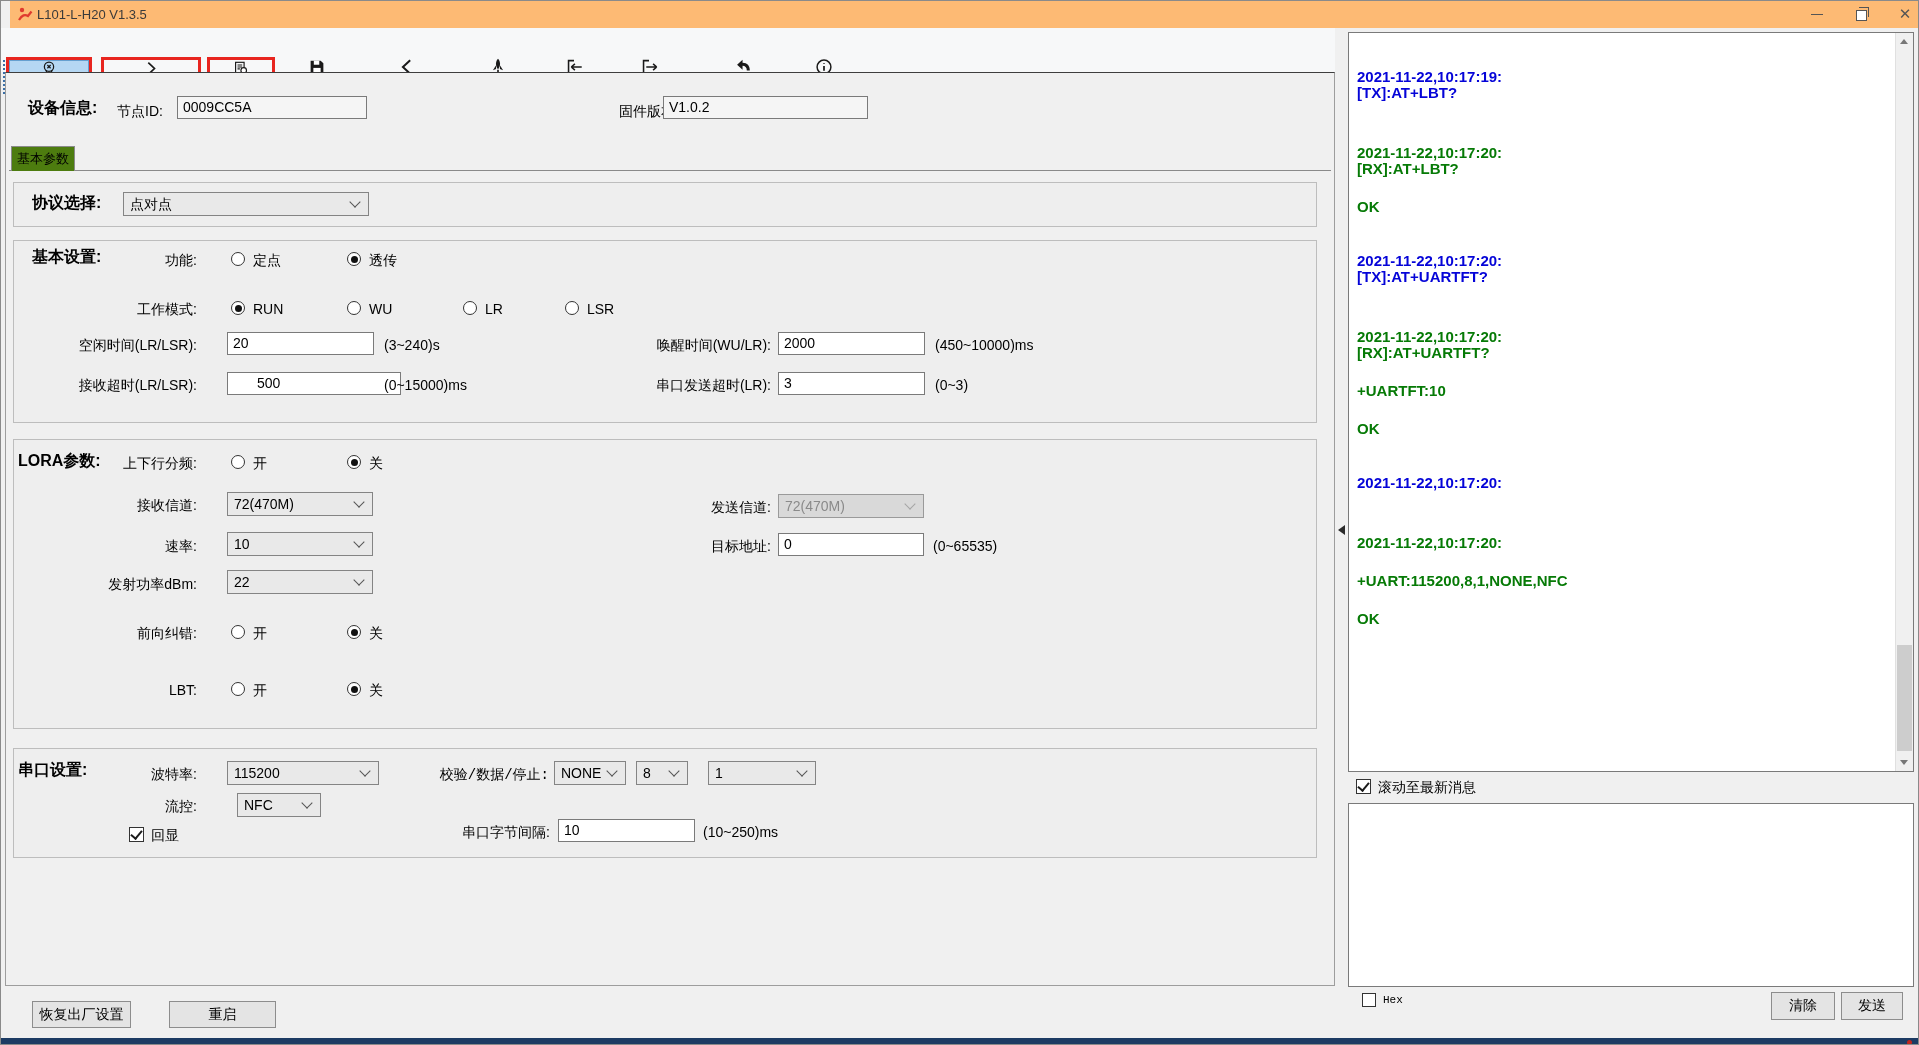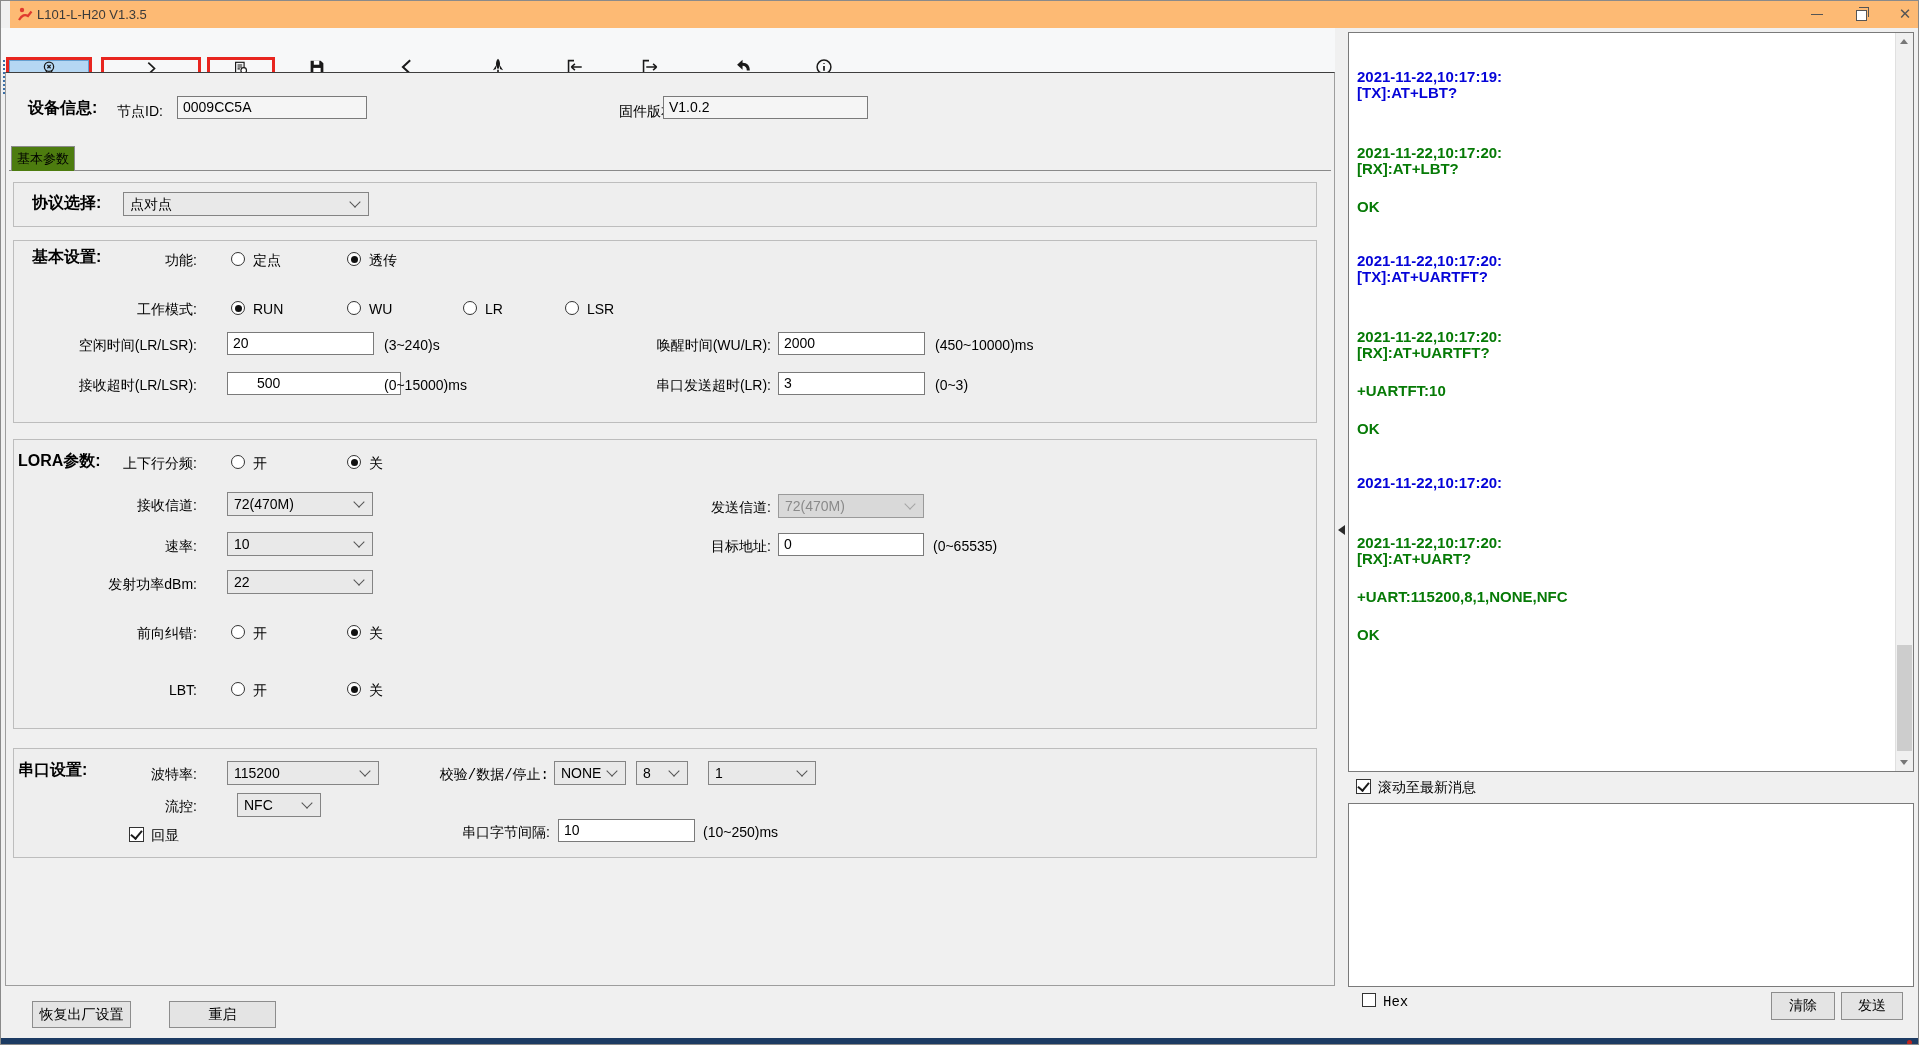--- a/index.html
+++ b/index.html
@@ -48,21 +48,21 @@
   .log-entry.tx{color:#0504d8;}
   .log-entry.rx{color:#067a06;}
   .vsb{position:absolute;right:0;top:0;width:17px;height:100%;background:#f0f0f0;border-left:1px solid #e0e0e0;}
   .vsb .thumb{position:absolute;left:1px;width:15px;background:#cdcdcd;}
   .tri-up{width:0;height:0;border-left:4px solid transparent;border-right:4px solid transparent;border-bottom:5px solid #777;position:absolute;left:4px;top:6px;}
   .tri-dn{width:0;height:0;border-left:4px solid transparent;border-right:4px solid transparent;border-top:5px solid #777;position:absolute;left:4px;bottom:6px;}
   .sendbox{position:absolute;left:1347px;top:802px;width:566px;height:184px;background:#fff;border:1px solid #7a7a7a;box-sizing:border-box;}
   .split-arrow{position:absolute;left:1337px;top:524px;width:0;height:0;border-top:5px solid transparent;border-bottom:5px solid transparent;border-right:7px solid #2a2a2a;}
   .bottombar{position:absolute;left:0;top:1037px;width:1919px;height:8px;background:#1c3b63;}
   .reddot{position:absolute;left:1906px;top:1039px;width:5px;height:5px;border-radius:50%;background:#c0251d;}
-  .hexlbl{font-family:"Liberation Mono","DejaVu Sans Mono",monospace;font-size:14px;}
+  .hexlbl{font-family:"Liberation Mono","DejaVu Sans Mono",monospace;font-size:11px;}
 </style>
 </head>
 <body>
 
 <div id="app">
 
   <div class="titlebar">
     <svg class="abs" style="left:7px;top:5px;" width="16" height="16" viewBox="0 0 16 16">
       <circle cx="5" cy="4" r="2.2" fill="#e03a2f"></circle>
       <path d="M2 14 C5 9 8 8 11 10 L14.5 5.5" stroke="#e03a2f" stroke-width="2.2" fill="none"></path>
@@ -304,21 +304,20 @@
           <div>+UARTFT:10</div>
         </div>
         <div class="log-entry rx g-md">
           <div>OK</div>
         </div>
         <div class="log-entry tx g-lg">
           <div>2021-11-22,10:17:20:</div>
         </div>
         <div class="log-entry rx">
           <div>2021-11-22,10:17:20:</div>
-          <div>[RX]:AT+UART?</div>
         </div>
         <div class="log-entry rx">
           <div>+UART:115200,8,1,NONE,NFC</div>
         </div>
         <div class="log-entry rx g-md">
           <div>OK</div>
         </div>
       </div>
     <div class="vsb">
       <div class="tri-up"></div>

